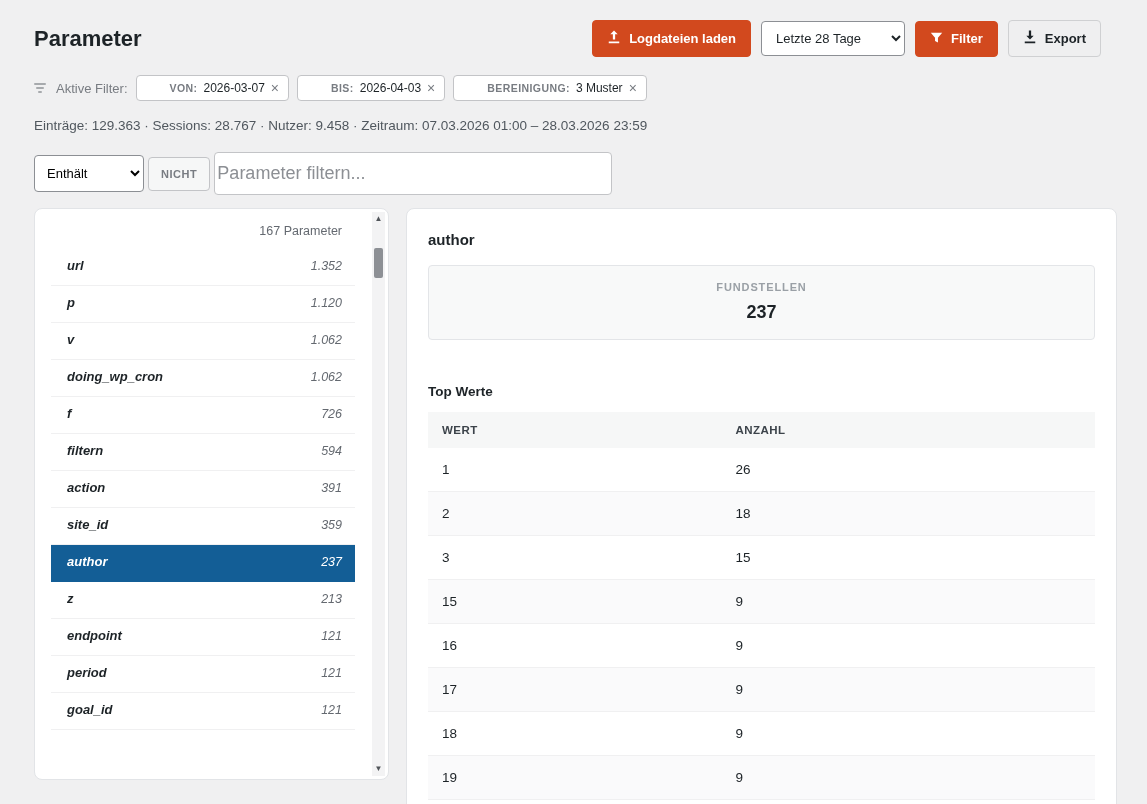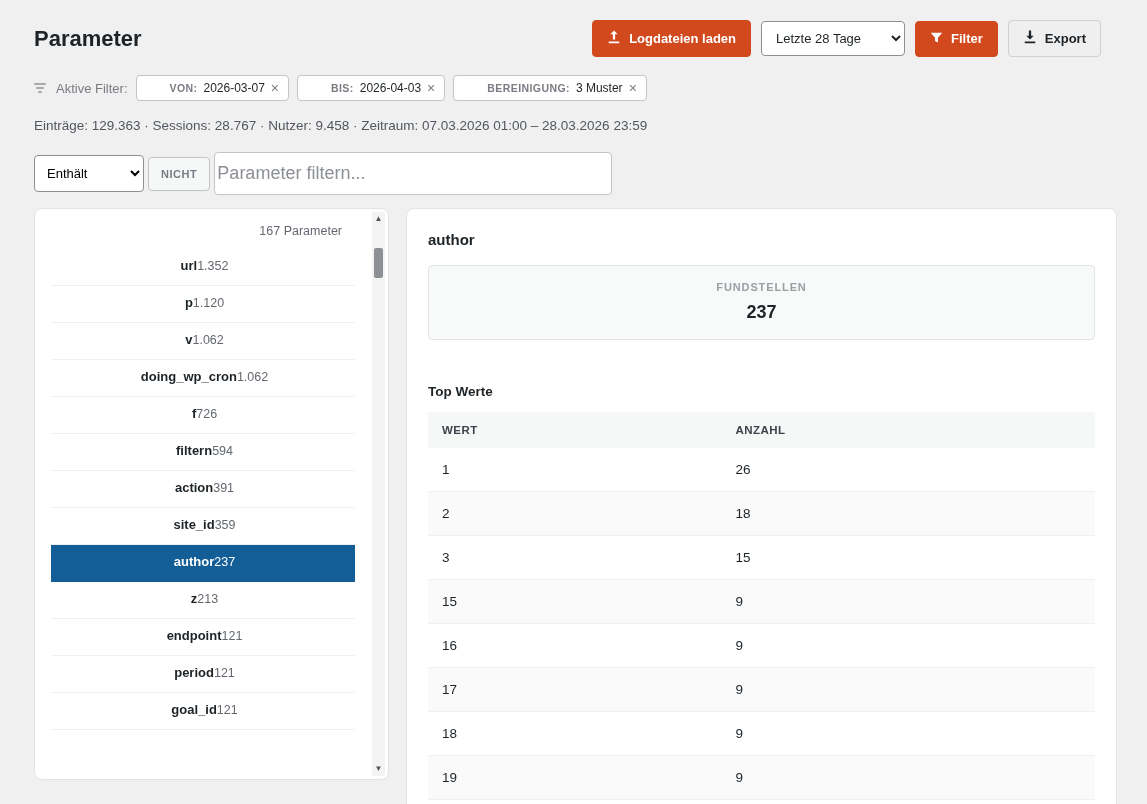--- a/index.html
+++ b/index.html
@@ -79,23 +79,23 @@
     width: 355px; height: 572px; background: #fff;
     border: 1px solid #e2e4e7; border-radius: 8px;
     position: relative; overflow: hidden; flex-shrink: 0;
   }
   .param-list { margin: 0 33px 0 16px; }
   .param-count-header {
     text-align: right; padding: 15px 13px 11px 0;
     color: #646970; font-size: 12.5px;
   }
   .param-item {
-    display: flex; justify-content: center; align-items: center;
+    display: flex; justify-content: space-between; align-items: center;
     padding: 10px 13px 13px 16px; border-bottom: 1px solid #f0f0f1;
-    cursor: pointer; height: 37px;
+    cursor: pointer; height: 37px; font-style: italic;
   }
   .param-item .p-name { font-weight: 700; font-size: 13px; color: #1d2327; }
   .param-item .p-count { color: #646970; font-size: 12.5px; }
   .param-item.selected { background: #135e96; border-bottom-color: #135e96; }
   .param-item.selected .p-name, .param-item.selected .p-count { color: #fff; }
 
   
   .scrollbar {
     position: absolute; top: 3px; right: 3px; bottom: 3px; width: 13px;
     background: #f3f3f4; display: flex; flex-direction: column; align-items: center;

